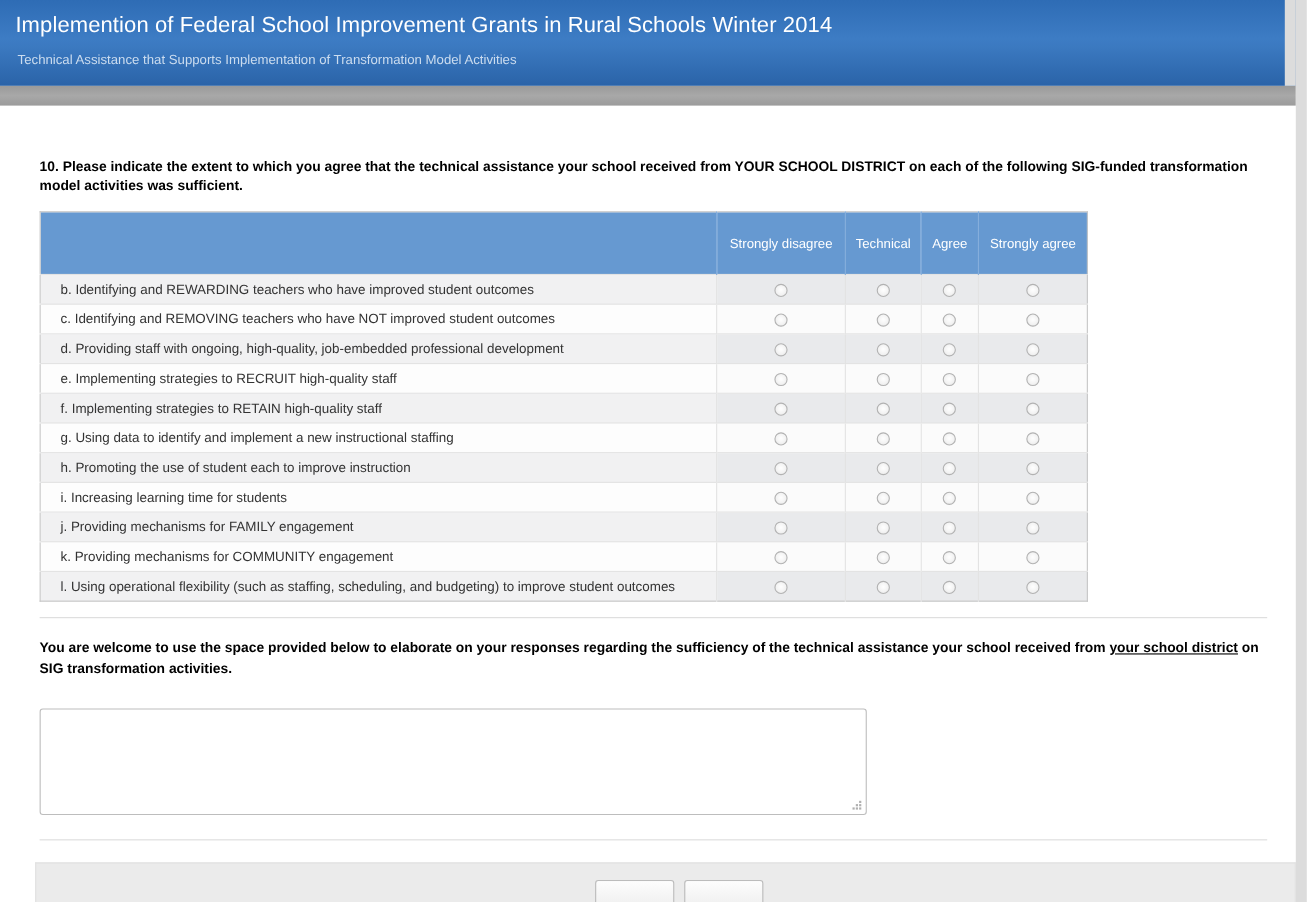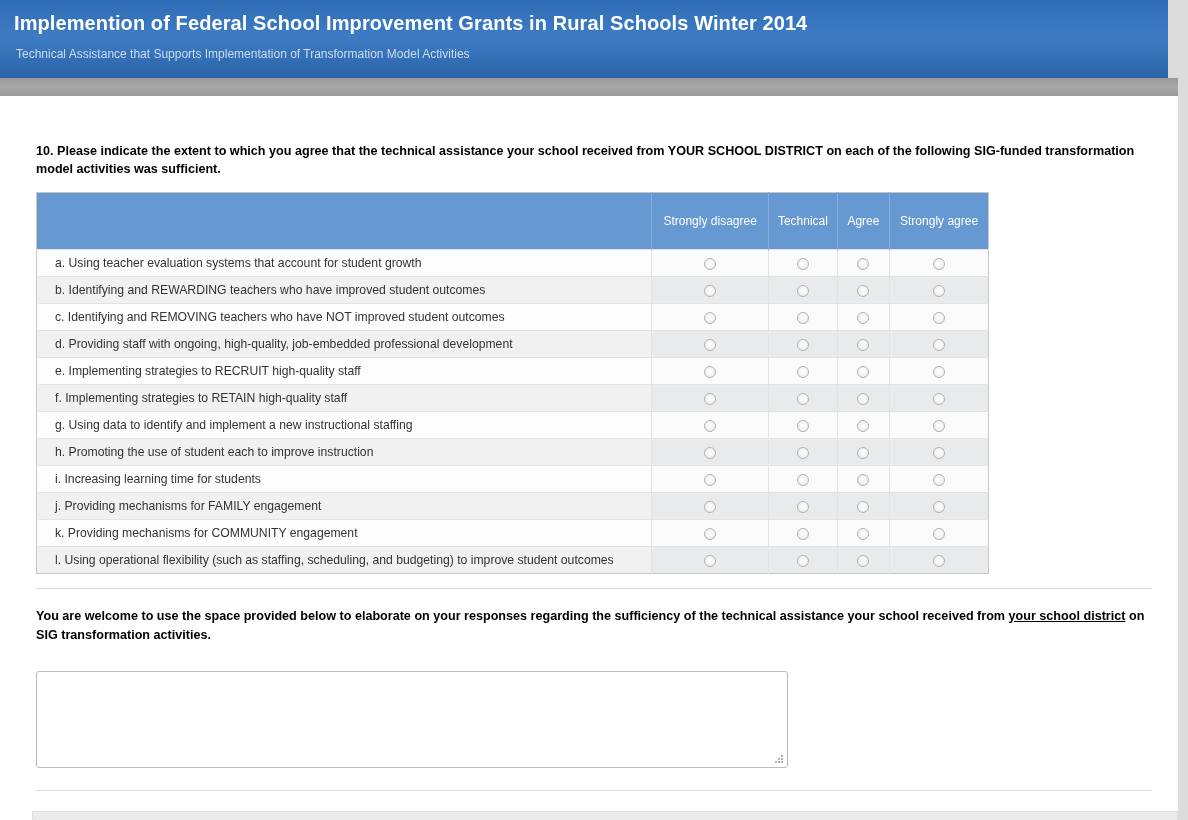--- a/index.html
+++ b/index.html
@@ -17,21 +17,21 @@
   .header {
     position: relative;
     width: 1178px;
     height: 78px;
     background: linear-gradient(to bottom, #2e6cb5 0%, #3d7cc4 45%, #3b79c0 55%, #2a63a8 100%);
     padding: 10px 0 0 10px;
   }
   .header-title {
     color: #ffffff;
     font-size: 20px;
-    font-weight: bold;
+    font-weight: normal;
     letter-spacing: 0.1px;
     line-height: 26px;
     padding-left: 4px;
   }
   .header-sub {
     color: #cbdcef;
     font-size: 12px;
     line-height: 16px;
     padding-left: 6px;
     margin-top: 10px;
@@ -237,27 +237,20 @@
     <thead>
       <tr>
         <th class="blankhead col-label"></th>
         <th class="col-opt1">Strongly disagree</th>
         <th class="col-opt2">Technical</th>
         <th class="col-opt3">Agree</th>
         <th class="col-opt4">Strongly agree</th>
       </tr>
     </thead>
     <tbody id="matrix-body">
-        <tr class="odd">
-          <td class="label col-label">a. Using teacher evaluation systems that account for student growth</td>
-          <td class="col-opt1"><span class="radio"></span></td>
-          <td class="col-opt2"><span class="radio"></span></td>
-          <td class="col-opt3"><span class="radio"></span></td>
-          <td class="col-opt4"><span class="radio"></span></td>
-        </tr>
         <tr class="even">
           <td class="label col-label">b. Identifying and REWARDING teachers who have improved student outcomes</td>
           <td class="col-opt1"><span class="radio"></span></td>
           <td class="col-opt2"><span class="radio"></span></td>
           <td class="col-opt3"><span class="radio"></span></td>
           <td class="col-opt4"><span class="radio"></span></td>
         </tr>
         <tr class="odd">
           <td class="label col-label">c. Identifying and REMOVING teachers who have NOT improved student outcomes</td>
           <td class="col-opt1"><span class="radio"></span></td>

